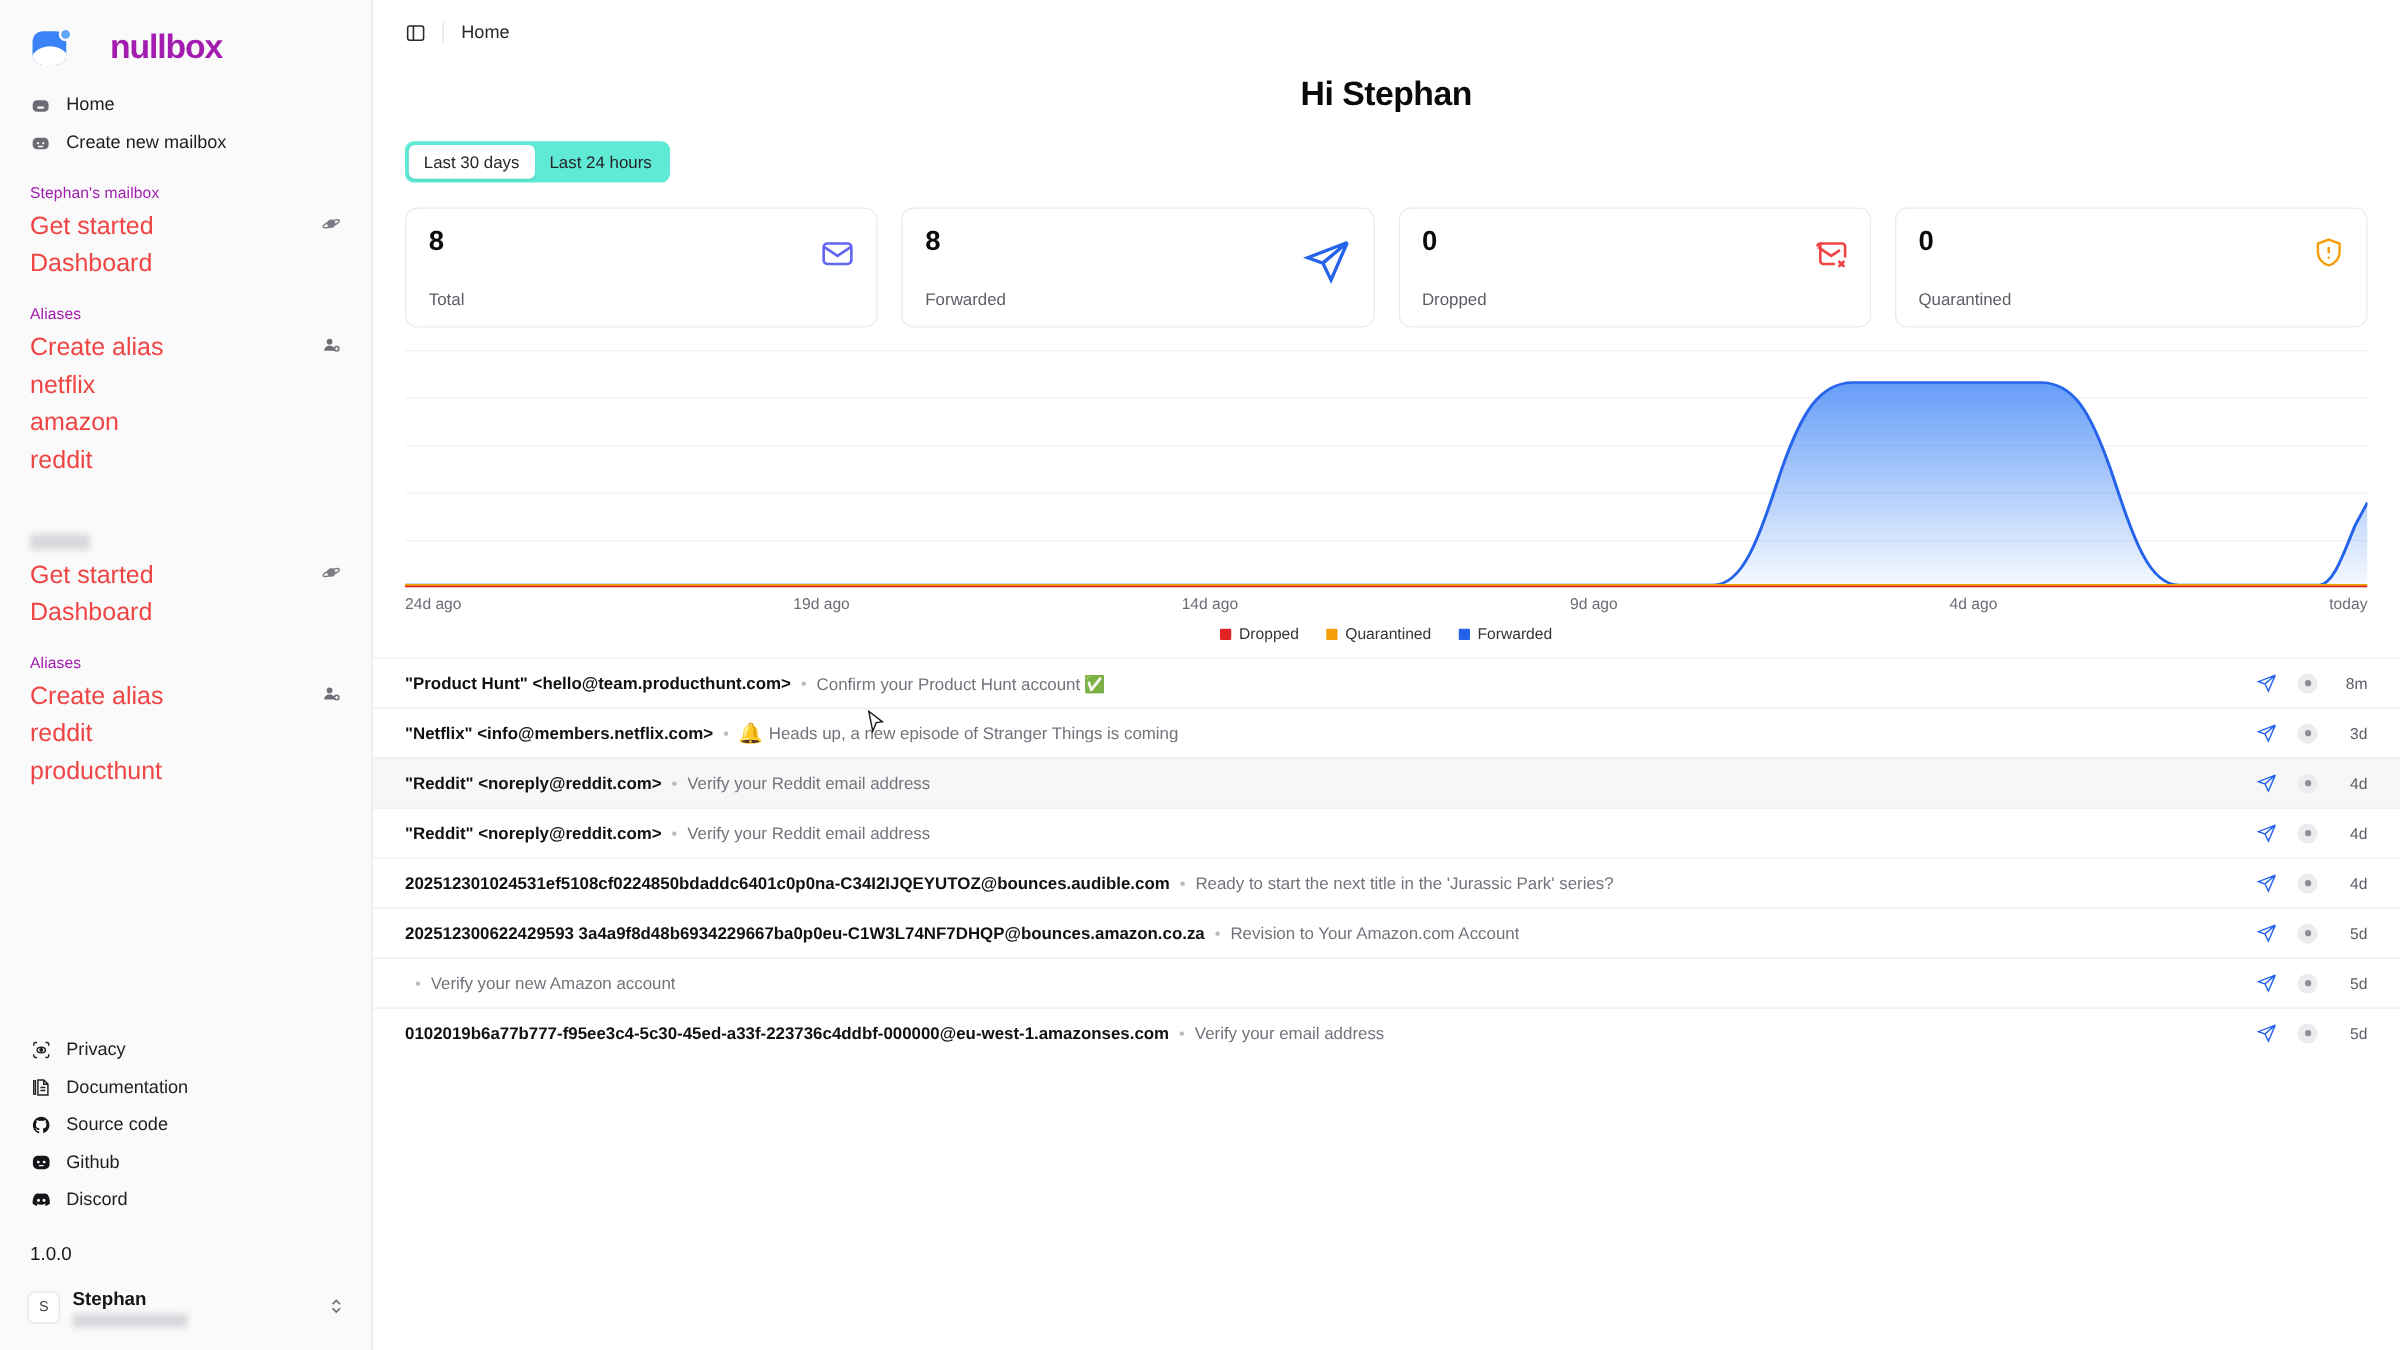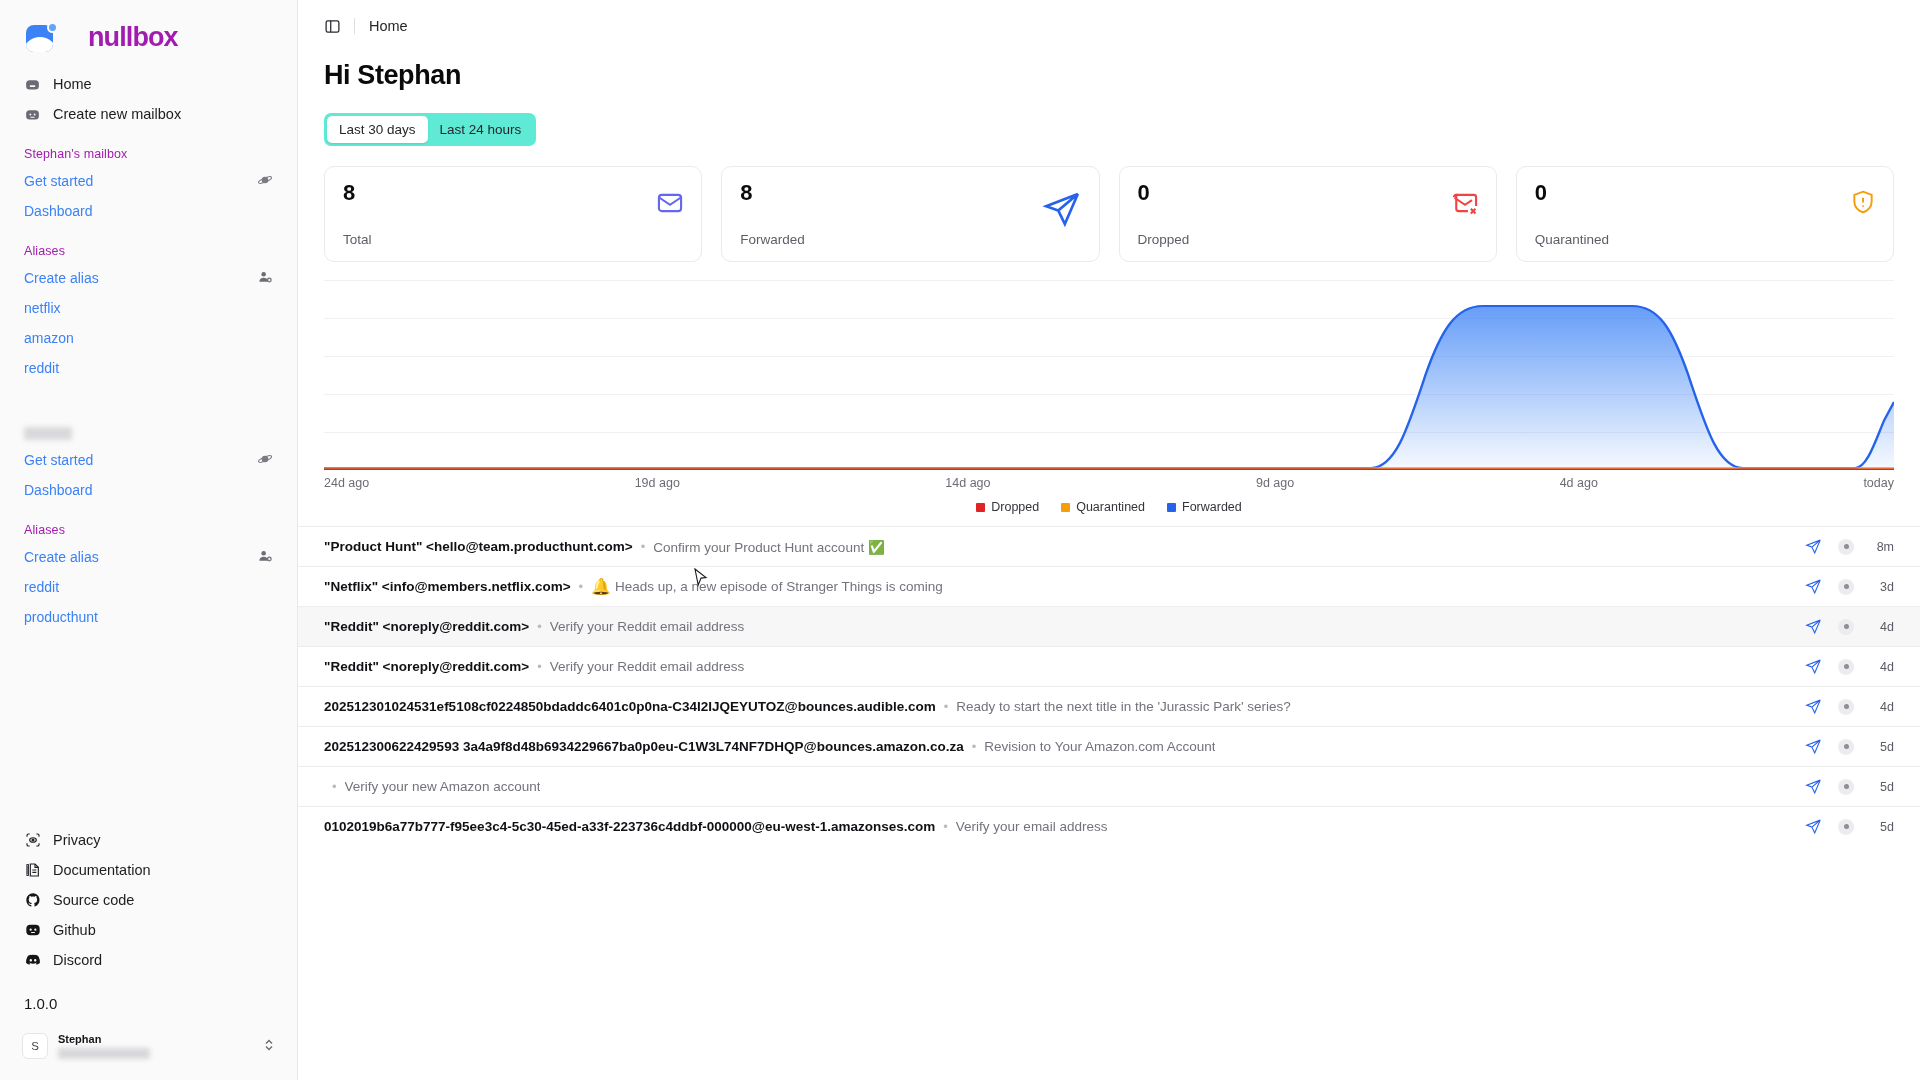--- a/index.html
+++ b/index.html
@@ -51,52 +51,52 @@
     font-size: 12.5px; color: #a21caf; padding: 0 24px;
     margin-top: 18px; margin-bottom: 5px; letter-spacing:0.1px;
   }
   .group-label.blurred {
     width: 48px; height: 13px; background:#d9d9dd; border-radius:2px;
     margin-left:24px; padding:0; filter: blur(2.4px);
   }
   .plain-row {
     display:flex; align-items:center; justify-content:space-between;
     height:30px; margin:0 14px; padding: 0 10px; border-radius:6px;
-    font-size: 14px; color:#3b82f6; cursor:pointer;
+    font-size: 20px; color:#ef4444; cursor:pointer;
   }
   .spacer-sm { height: 26px; }
 
   .bottom-links { margin-top: auto; padding-bottom: 6px; }
   .version { font-size: 15px; color:#17171a; padding: 14px 0 12px 24px; font-weight:500;}
 
   .user-card {
     margin: 0 12px 12px 12px; height: 44px;
     border-radius: 8px; display:flex; align-items:center;
     padding: 0 10px; gap:10px; cursor:pointer;
   }
   .avatar {
     width: 26px; height:26px; border-radius:6px; background:#ffffff;
     border:1px solid #e6e6e8; display:flex; align-items:center; justify-content:center;
     font-size:11.5px; color:#44444a;
   }
   .user-meta { display:flex; flex-direction:column; gap:3px; flex:1; }
-  .user-name { font-size:11px; font-weight:600; color:#15151a; }
+  .user-name { font-size:15px; font-weight:600; color:#15151a; }
   .user-mail-blur {
     width: 92px; height: 11px; background:#d7d7db; border-radius:2px; filter:blur(2.6px);
   }
   .chev { color:#6b6b74; font-size:11px; line-height:1; }
 
   
   .main { flex:1; height:1080px; display:flex; flex-direction:column; background:#fff; min-width:0; }
   .topbar { height:52px; display:flex; align-items:center; gap:14px; padding: 0 26px; }
   .panel-icon { width:16px; height:16px; cursor:pointer; }
   .divider-v { width:1px; height:16px; background:#dedee2; }
   .crumb { font-size:14.5px; color:#27272c; }
 
-  .page-title { font-size: 27px; font-weight: 700; color:#0a0a0c; padding: 8px 26px 0 26px; letter-spacing:-0.4px;}
+  .page-title { font-size: 27px; font-weight: 700; color:#0a0a0c; padding: 8px 26px 0 26px; letter-spacing:-0.4px;text-align:center;}
 
   .segmented {
     margin: 22px 0 0 26px; display:inline-flex; background:#5eead4;
     border-radius:7px; padding:3px; width: fit-content;
   }
   .seg {
     font-size:13.5px; padding: 6px 12px; border-radius:5px; cursor:pointer;
     color:#26262b; white-space:nowrap;
   }
   .seg.active { background:#ffffff; box-shadow: 0 1px 2px rgba(0,0,0,.10); font-weight:400; }

